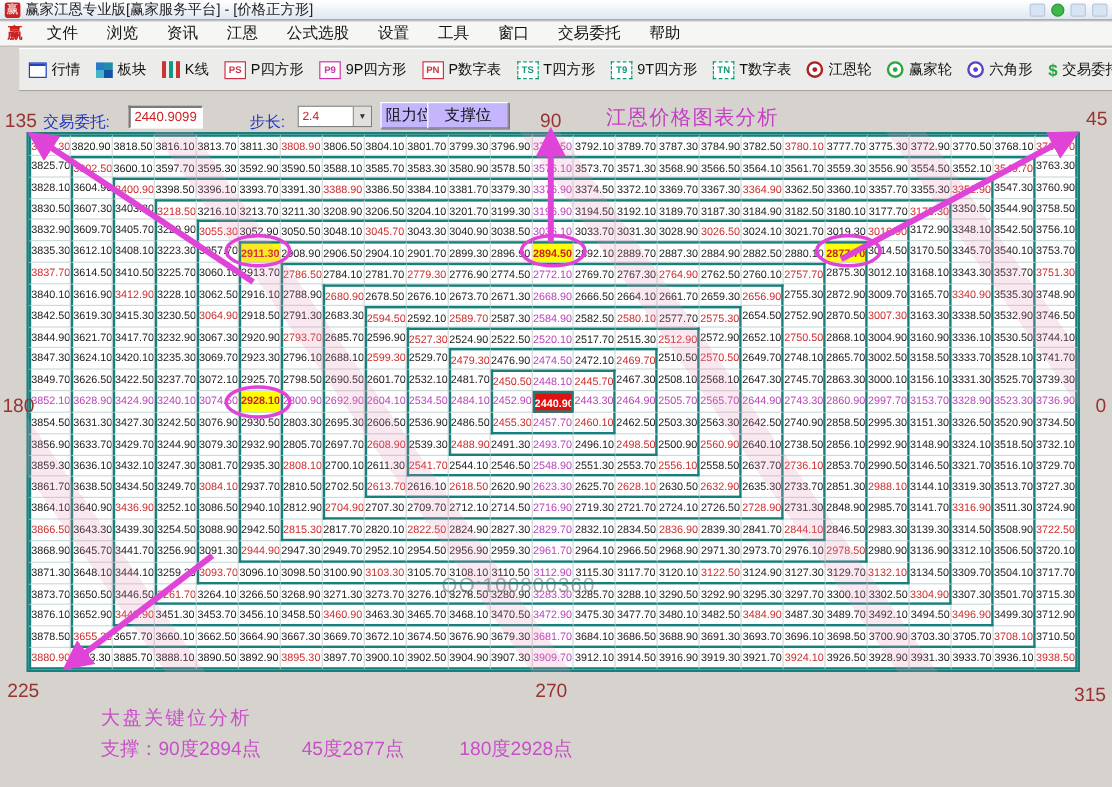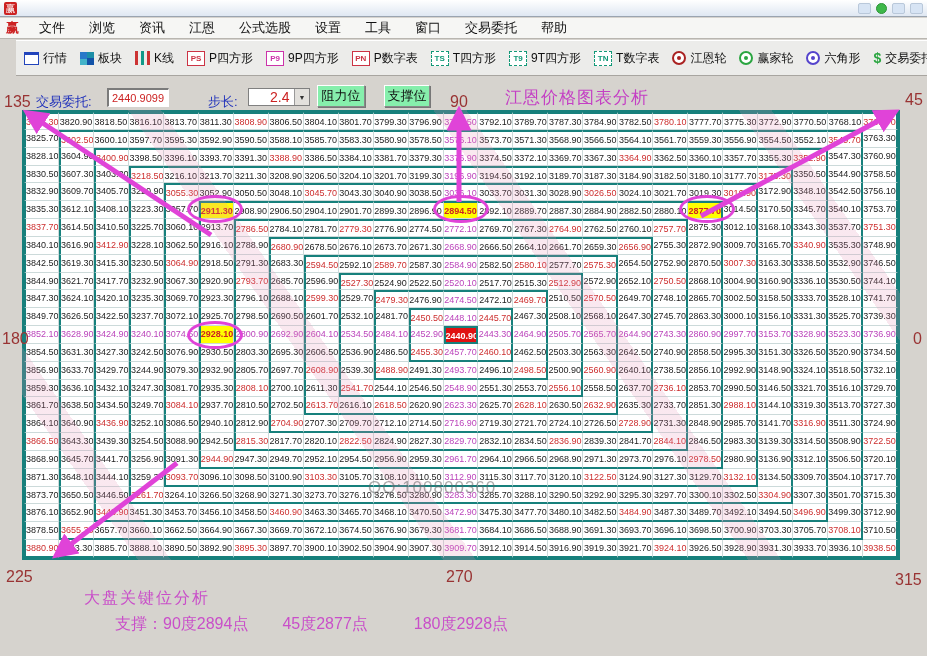--- a/index.html
+++ b/index.html
@@ -39,24 +39,24 @@
   .ico-wheel { width:14px; height:14px; border-radius:50%; border:2px solid; position:relative; background:#fff; }
   .ico-wheel::after { content:""; position:absolute; left:3px; top:3px; width:4px; height:4px; border-radius:50%; background:currentColor; }
   .ico-dollar { font-size:14px; font-weight:bold; color:#2aa540; }
 
   
   .ctl-label { position:absolute; font-size:13px; color:#2233bb; white-space:nowrap; }
   .ctl-input { position:absolute; background:#fff; border:1px solid #808080;
     border-top:2px solid #7b7b7b; border-left:2px solid #7b7b7b; border-right:1px solid #fff; border-bottom:1px solid #fff;
     font-size:11px; color:#cc2222; font-family:"Liberation Sans",sans-serif; padding:1px 3px; }
   .ctl-select { position:absolute; background:#fff; border:1px solid #808080; display:flex; align-items:center; }
-  .ctl-select .val { flex:1; font-size:14px; color:#cc2222; padding-left:21px; }
+  .ctl-select .val { flex:1; font-size:10px; color:#cc2222; padding-left:3px; }
   .ctl-select .arrow { width:15px; height:100%; background:#e2e0dc; border-left:1px solid #999;
     font-size:7px; color:#333; display:flex; align-items:center; justify-content:center; }
-  .ctl-btn { position:absolute; background:#86efac; border:1px solid #888;
+  .ctl-btn { position:absolute; background:#c4b5fd; border:1px solid #888;
     border-top-color:#fff; border-left-color:#fff; box-shadow:1px 1px 0 #777;
     font-size:13px; color:#111; text-align:center; line-height:19px; cursor:default; }
   .analysis-title { position:absolute; font-size:17px; color:#c43fc4; letter-spacing:1px; white-space:nowrap; }
 
   .angle-label { position:absolute; font-size:16px; color:#993333; white-space:nowrap; }
 
   
   .grid { position:absolute; left:22px; top:110px; width:878px; height:450px; background:#fff;
     border:2px solid #17807c; display:grid; grid-template-columns:repeat(25, 1fr); grid-template-rows:repeat(25, 1fr); }
   .cell { font-size:9px; color:#1c1c1c; line-height:17px; text-align:center; overflow:hidden; white-space:nowrap;
@@ -73,27 +73,28 @@
   .wm-stripes { position:absolute; left:22px; top:110px; width:878px; height:450px; pointer-events:none;
     background:repeating-linear-gradient(55deg, rgba(228,140,178,0) 0 95px, rgba(228,140,178,0.20) 95px 122px, rgba(228,140,178,0) 122px 250px); }
   .wm-qq { position:absolute; left:368px; top:478px; font-size:17px; font-weight:normal;
     color:rgba(100,100,100,0.55); letter-spacing:1px; pointer-events:none; }
 
   .ellipse { position:absolute; width:56px; height:28px; border:3px solid #e043d8; border-radius:50%; pointer-events:none; }
 
   svg.arrows { position:absolute; left:0; top:0; width:927px; height:656px; pointer-events:none; }
 
   .footer-title { position:absolute; left:84px; top:588px; font-size:16px; color:#c94fc9; letter-spacing:2px; }
-  .footer-line { position:absolute; left:84px; top:614px; font-size:16px; color:#c94fc9; display:flex; white-space:nowrap;margin-left:31px; }
+  .footer-line { position:absolute; left:84px; top:614px; font-size:16px; color:#c94fc9; display:flex; white-space:nowrap; }
 </style>
 </head>
 <body>
 
 <div class="titlebar">
   <span class="app-icon">赢</span>
+  <span class="title-text">赢家江恩专业版[赢家服务平台] - [价格正方形]</span>
   <span class="winbtns">
     <span class="winbtn"></span>
     <span class="winbtn green"></span>
     <span class="winbtn"></span>
     <span class="winbtn"></span>
   </span>
 </div>
 
 <div class="menubar">
   <span class="menu-ico">赢</span>
@@ -165,21 +166,21 @@
   </div>
 
 <span class="ctl-label" style="left:36px;top:93px">交易委托:</span>
 <input class="ctl-input" style="left: 107px; top: 88px; width: 62px; height: 19px;" value="2440.9099">
 <span class="ctl-label" style="left:208px;top:93px">步长:</span>
 <div class="ctl-select" style="left:248px;top:88px;width:62px;height:18px">
   <span class="val">2.4</span>
   <span class="arrow">▼</span>
 </div>
 <div class="ctl-btn" style="left:317px;top:85px;width:48px;height:22px">阻力位</div>
-<div class="ctl-btn" style="left:384px;top:85px;width:46px;height:22px">支撑位</div>
+<div class="ctl-btn" style="left:356px;top:85px;width:68px;height:22px">支撑位</div>
 <span class="analysis-title" style="left:505px;top:86px">江恩价格图表分析</span>
 
 <div class="grid" id="grid">
     <div class="cell red tT tL">3823.30</div>
     <div class="cell tT">3820.90</div>
     <div class="cell tT">3818.50</div>
     <div class="cell tT">3816.10</div>
     <div class="cell tT">3813.70</div>
     <div class="cell tT">3811.30</div>
     <div class="cell red tT">3808.90</div>

